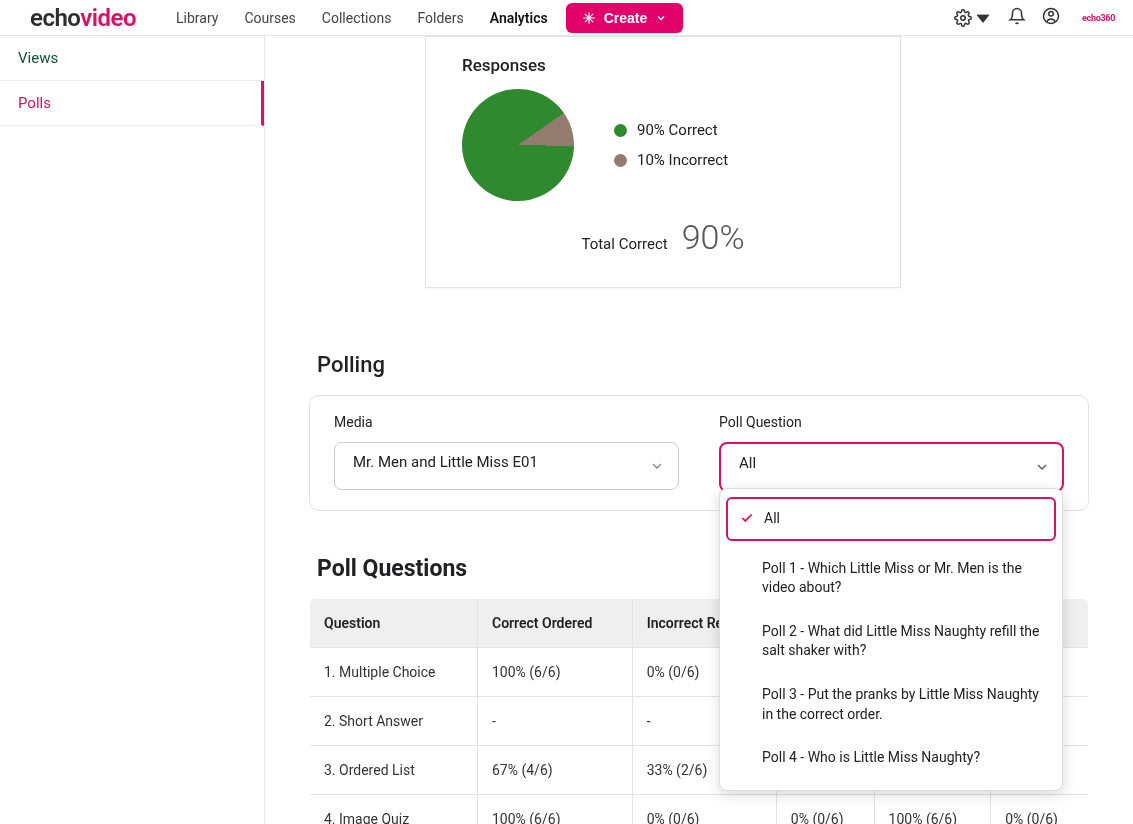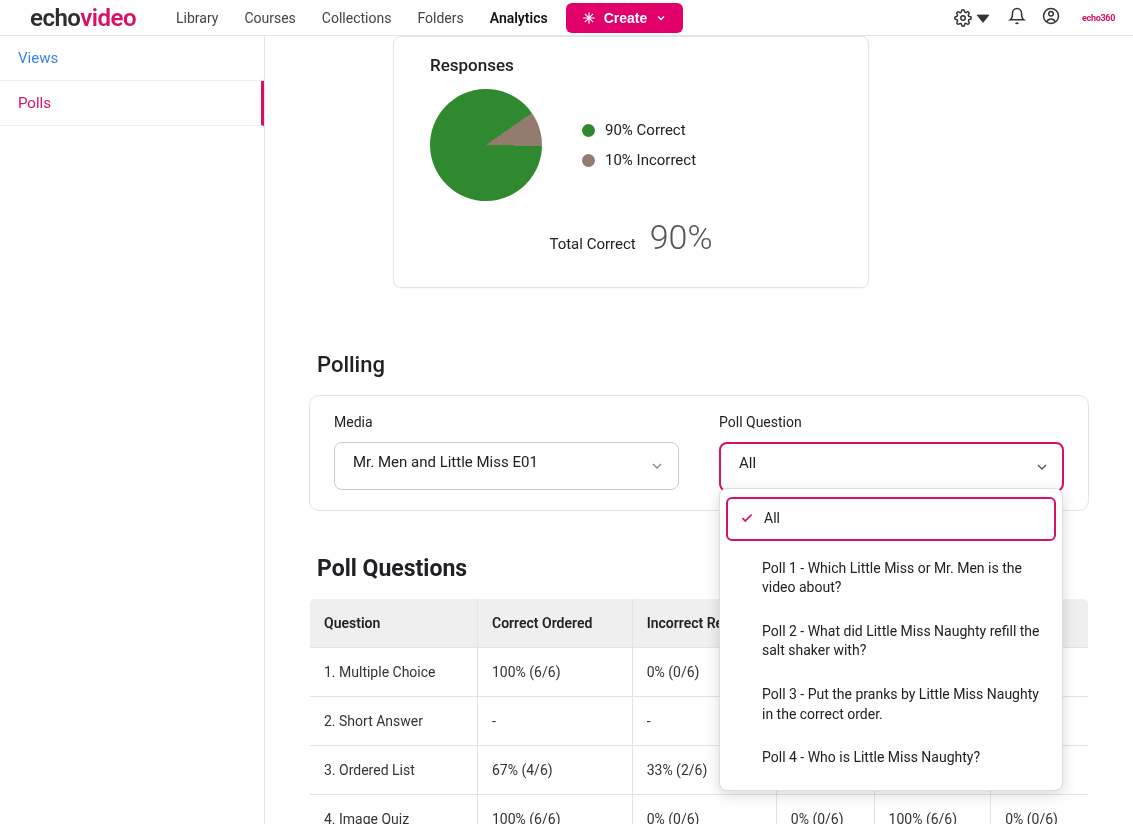--- a/index.html
+++ b/index.html
@@ -14,26 +14,26 @@
   .create-btn { margin-left:18px; background:#e2006a; color:#fff; border:none; border-radius:6px; padding:7px 16px; font-weight:600; font-size:14px; display:flex; align-items:center; gap:8px; cursor:pointer; }
   .spacer { flex:1; }
   .top-icons { display:flex; align-items:center; gap:16px; }
   .top-icons svg { width:18px; height:18px; stroke:#333; }
   .mini-logo { font-size:9px; font-weight:700; color:#d91067; letter-spacing:-0.3px; margin-left:6px; }
 
   .body { display:flex; }
   .sidebar { width:265px; border-right:1px solid #e5e5e5; }
   .sb-back { display:flex; align-items:center; gap:14px; padding:14px 18px; background:#fdf5f7; border-bottom:1px solid #eee; cursor:pointer; }
   .sb-back span { font-size:16px; font-weight:500; }
-  .sb-item { display:block; padding:13px 18px; font-size:15px; color:#3b82f6; text-decoration:none; border-bottom:1px solid #eee; cursor:pointer; }
+  .sb-item { display:block; padding:13px 18px; font-size:15px; color:#14532d; text-decoration:none; border-bottom:1px solid #eee; cursor:pointer; }
   .sb-item.active { color:#d91067; border-right:3px solid #d91067; }
 
   .main { flex:1; padding:0 44px 40px 44px; position:relative; }
 
-  .card { width:476px; margin-left:84px; border:1px solid #e3e3e3; border-radius:8px; padding:18px 36px 30px; box-shadow:0 1px 2px rgba(0,0,0,0.04); }
+  .card { width:476px; margin-left:116px; border:1px solid #e3e3e3; border-radius:0; padding:18px 36px 30px; box-shadow:0 1px 2px rgba(0,0,0,0.04); }
   .card-title { font-size:17px; font-weight:500; margin-bottom:14px; }
   .card-body { display:flex; align-items:center; gap:40px; }
   .pie { position:relative; width:112px; height:112px; border-radius:50%; background: conic-gradient(#937b6f 0deg 36deg, #2f8a2f 36deg 360deg); transform:rotate(55deg); }
   .legend { display:flex; flex-direction:column; gap:12px; font-size:15px; }
   .legend .row { display:flex; align-items:center; gap:10px; }
   .dot { width:13px; height:13px; border-radius:50%; }
   .dot.green { background:#2f8a2f; }
   .dot.brown { background:#937b6f; }
   .total-line { margin-top:16px; display:flex; align-items:baseline; justify-content:center; gap:14px; }
   .total-line .lbl { font-size:15px; }

